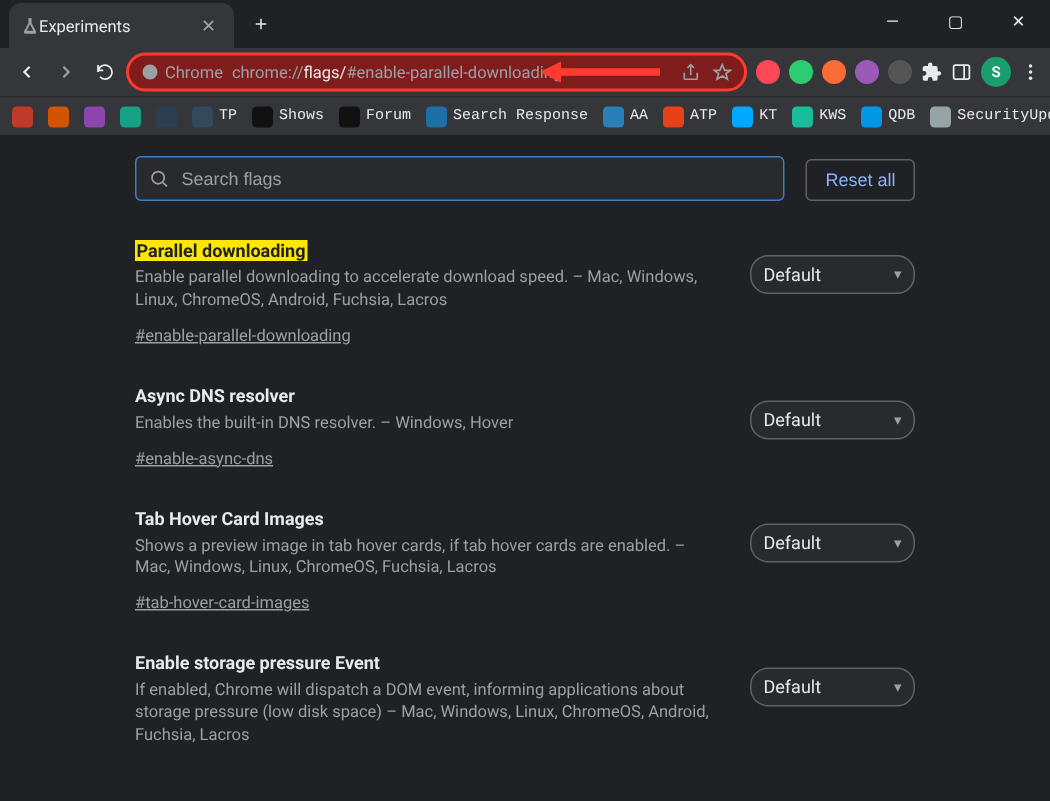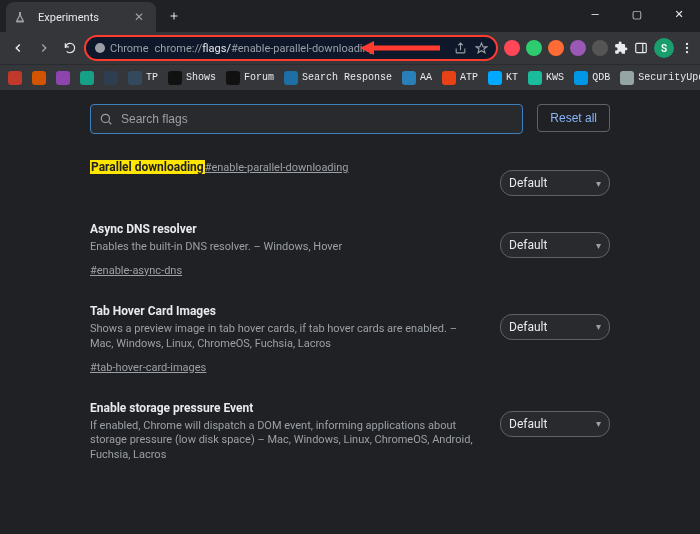--- a/index.html
+++ b/index.html
@@ -1,51 +1,51 @@
 <!DOCTYPE html>
 <html><head>
 <meta charset="utf-8">
 <style>
   * { box-sizing: border-box; margin: 0; padding: 0; }
   html, body { width: 700px; height: 534px; overflow: hidden; font-family: "Segoe UI", Roboto, Arial, sans-serif; background: #202124; }
 
   
   .titlebar { height: 32px; background: #202124; display: flex; align-items: flex-end; position: relative; }
-  .tab { display: flex; align-items: center; gap: 12px; height: 30px; background: #35363a; border-radius: 8px 8px 0 0; padding: 0 10px 0 8px; margin-left: 6px; min-width: 150px; }
+  .tab { display: flex; align-items: center; gap: 0; height: 30px; background: #35363a; border-radius: 8px 8px 0 0; padding: 0 10px 0 8px; margin-left: 6px; min-width: 150px; }
   .tab-favicon { width: 12px; height: 12px; }
   .tab-title { color: #e8eaed; font-size: 11px; flex: 1; white-space: nowrap; overflow: hidden; }
   .tab-close { color: #9aa0a6; font-size: 12px; width: 14px; height: 14px; display: flex; align-items: center; justify-content: center; border-radius: 50%; }
   .newtab { color: #9aa0a6; margin-left: 8px; margin-bottom: 6px; width: 20px; height: 20px; display: flex; align-items: center; justify-content: center; }
   .wincontrols { position: absolute; right: 0; top: 0; display: flex; height: 28px; }
   .wincontrols div { width: 42px; display: flex; align-items: center; justify-content: center; color: #e8eaed; font-size: 11px; }
 
   
   .toolbar { height: 32px; background: #35363a; display: flex; align-items: center; padding: 0 6px; gap: 2px; position: relative; }
   .tbtn { width: 24px; height: 24px; display: flex; align-items: center; justify-content: center; color: #9aa0a6; border-radius: 50%; }
-  .omnibox-wrap { flex: 1; display: flex; align-items: center; height: 26px; background: #0f172a; border-radius: 13px; padding: 0 8px; gap: 6px; position: relative; border: 2px solid #ff3b30; }
+  .omnibox-wrap { flex: 1; display: flex; align-items: center; height: 26px; background: #7f1d1d; border-radius: 13px; padding: 0 8px; gap: 6px; position: relative; border: 2px solid #ff3b30; }
   .omnibox-label { color: #9aa0a6; font-size: 11px; display: flex; align-items: center; gap: 4px; }
   .omnibox-text { color: #e8eaed; font-size: 11px; white-space: nowrap; }
   .omnibox-text .dim { color: #9aa0a6; }
   .omni-right { margin-left: auto; display: flex; align-items: center; gap: 8px; }
   .omni-icon { color: #9aa0a6; }
   .arrow-annot { position: absolute; left: 360px; top: 6px; width: 80px; height: 20px; pointer-events: none; }
   .ext-row { display: flex; align-items: center; gap: 6px; padding-left: 4px; }
   .ext { width: 16px; height: 16px; border-radius: 50%; display:flex; align-items:center; justify-content:center; font-size:9px; color:#fff; }
   .avatar { width: 20px; height: 20px; border-radius: 50%; background: #1a9e6e; color: #fff; display: flex; align-items: center; justify-content: center; font-size: 10px; font-weight: 600; }
   .menu-dots { color: #e8eaed; }
 
   
   .bookmarks { height: 26px; background: #35363a; border-top: 1px solid #2a2b2e; display: flex; align-items: center; gap: 10px; padding: 0 8px; overflow: hidden; }
   .bm { display: flex; align-items: center; gap: 4px; color: #e8eaed; font-size: 10px; white-space: nowrap; font-family: Liberation Mono, monospace; }
   .bm-ic { width: 14px; height: 14px; border-radius: 3px; display:flex;align-items:center;justify-content:center;font-size:8px;color:#fff;}
 
   
   .content { height: calc(534px - 32px - 32px - 26px); overflow: hidden; background: #202124; color: #e8eaed; }
   .page-inner { max-width: 520px; margin: 0 auto; padding: 8px 0 0 0; }
-  .search-row { display: flex; align-items: flex-start; gap: 14px; padding: 6px 0 14px 0; }
+  .search-row { display: flex; align-items: flex-end; gap: 14px; padding: 6px 0 14px 0; }
   .searchbox { flex: 1; height: 30px; border: 1px solid #3f7fbf; background: #292a2d; border-radius: 4px; display: flex; align-items: center; padding: 0 8px; gap: 8px; }
   .searchbox input { flex: 1; background: transparent; border: none; outline: none; color: #e8eaed; font-size: 12px; }
   .searchbox input::placeholder { color: #9aa0a6; }
   .reset-btn { height: 28px; padding: 0 12px; border: 1px solid #5f6368; background: transparent; color: #8ab4f8; border-radius: 4px; font-size: 12px; }
 
   .flag { padding: 8px 0 14px 0; display: flex; gap: 20px; align-items: flex-start; justify-content: space-between; }
   .flag-text { flex: 1; }
   .flag-title { font-size: 12px; font-weight: 700; color: #e8eaed; margin-bottom: 4px; display: inline-block; }
   .flag-title.highlight { background: #ffe600; color: #202124; padding: 0 1px; }
   .flag-desc { font-size: 11px; color: #9aa0a6; line-height: 1.35; margin-bottom: 4px; }
@@ -223,21 +223,21 @@
               <line x1="21" y1="21" x2="16.65" y2="16.65"></line>
             </svg>
           </span>
         <input type="text" placeholder="Search flags" style="">
       </div>
       <button class="reset-btn">Reset all</button>
     </div>
 
     <div id="flags-list">
         <div class="flag">
-          <div class="flag-text"><span class="flag-title highlight">Parallel downloading</span><a class="flag-link">#enable-parallel-downloading</a></div>
+          <div class="flag-text"><span class="flag-title highlight">Parallel downloading</span><div class="flag-desc">Enable parallel downloading to accelerate download speed. – Mac, Windows, Linux, ChromeOS, Android, Fuchsia, Lacros</div><a class="flag-link">#enable-parallel-downloading</a></div>
           <div class="flag-ctrl">
             <div class="selectbox">
               <span>Default</span>
               <span class="chev">▾</span>
             </div>
           </div>
         </div>
         <div class="flag">
           <div class="flag-text"><span class="flag-title">Async DNS resolver</span><div class="flag-desc">Enables the built-in DNS resolver. – Windows, Hover</div><a class="flag-link">#enable-async-dns</a></div>
           <div class="flag-ctrl">

